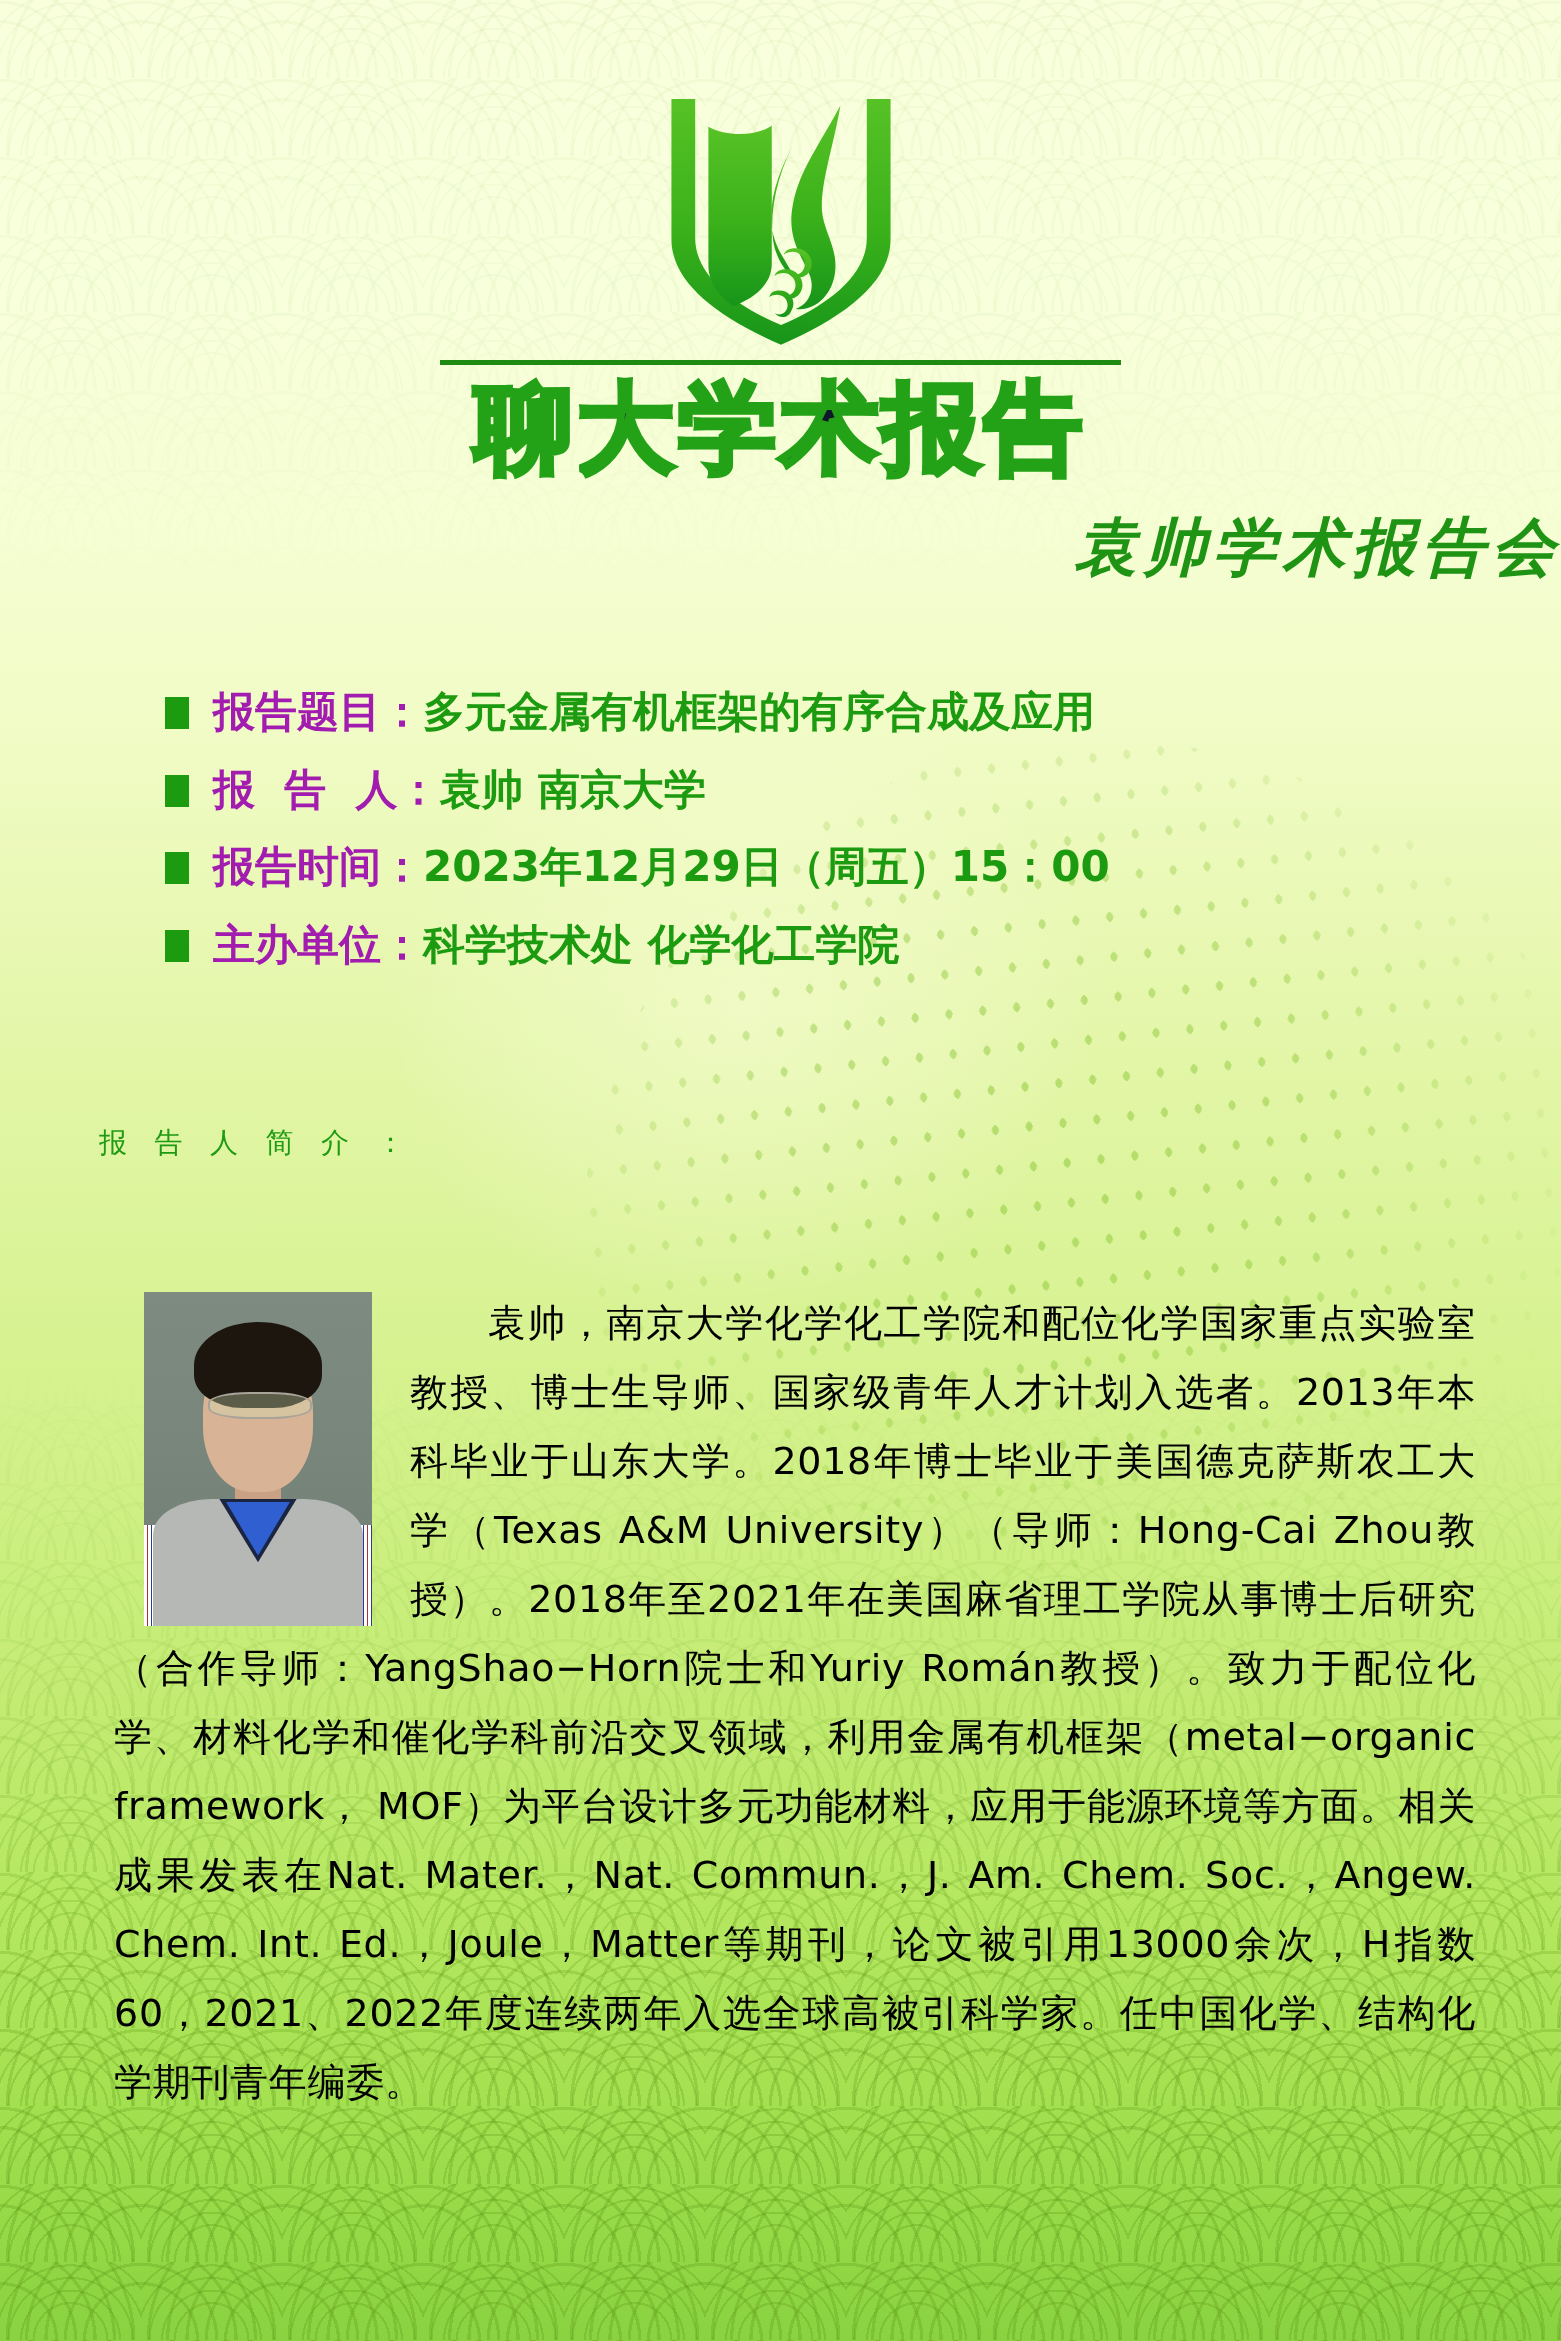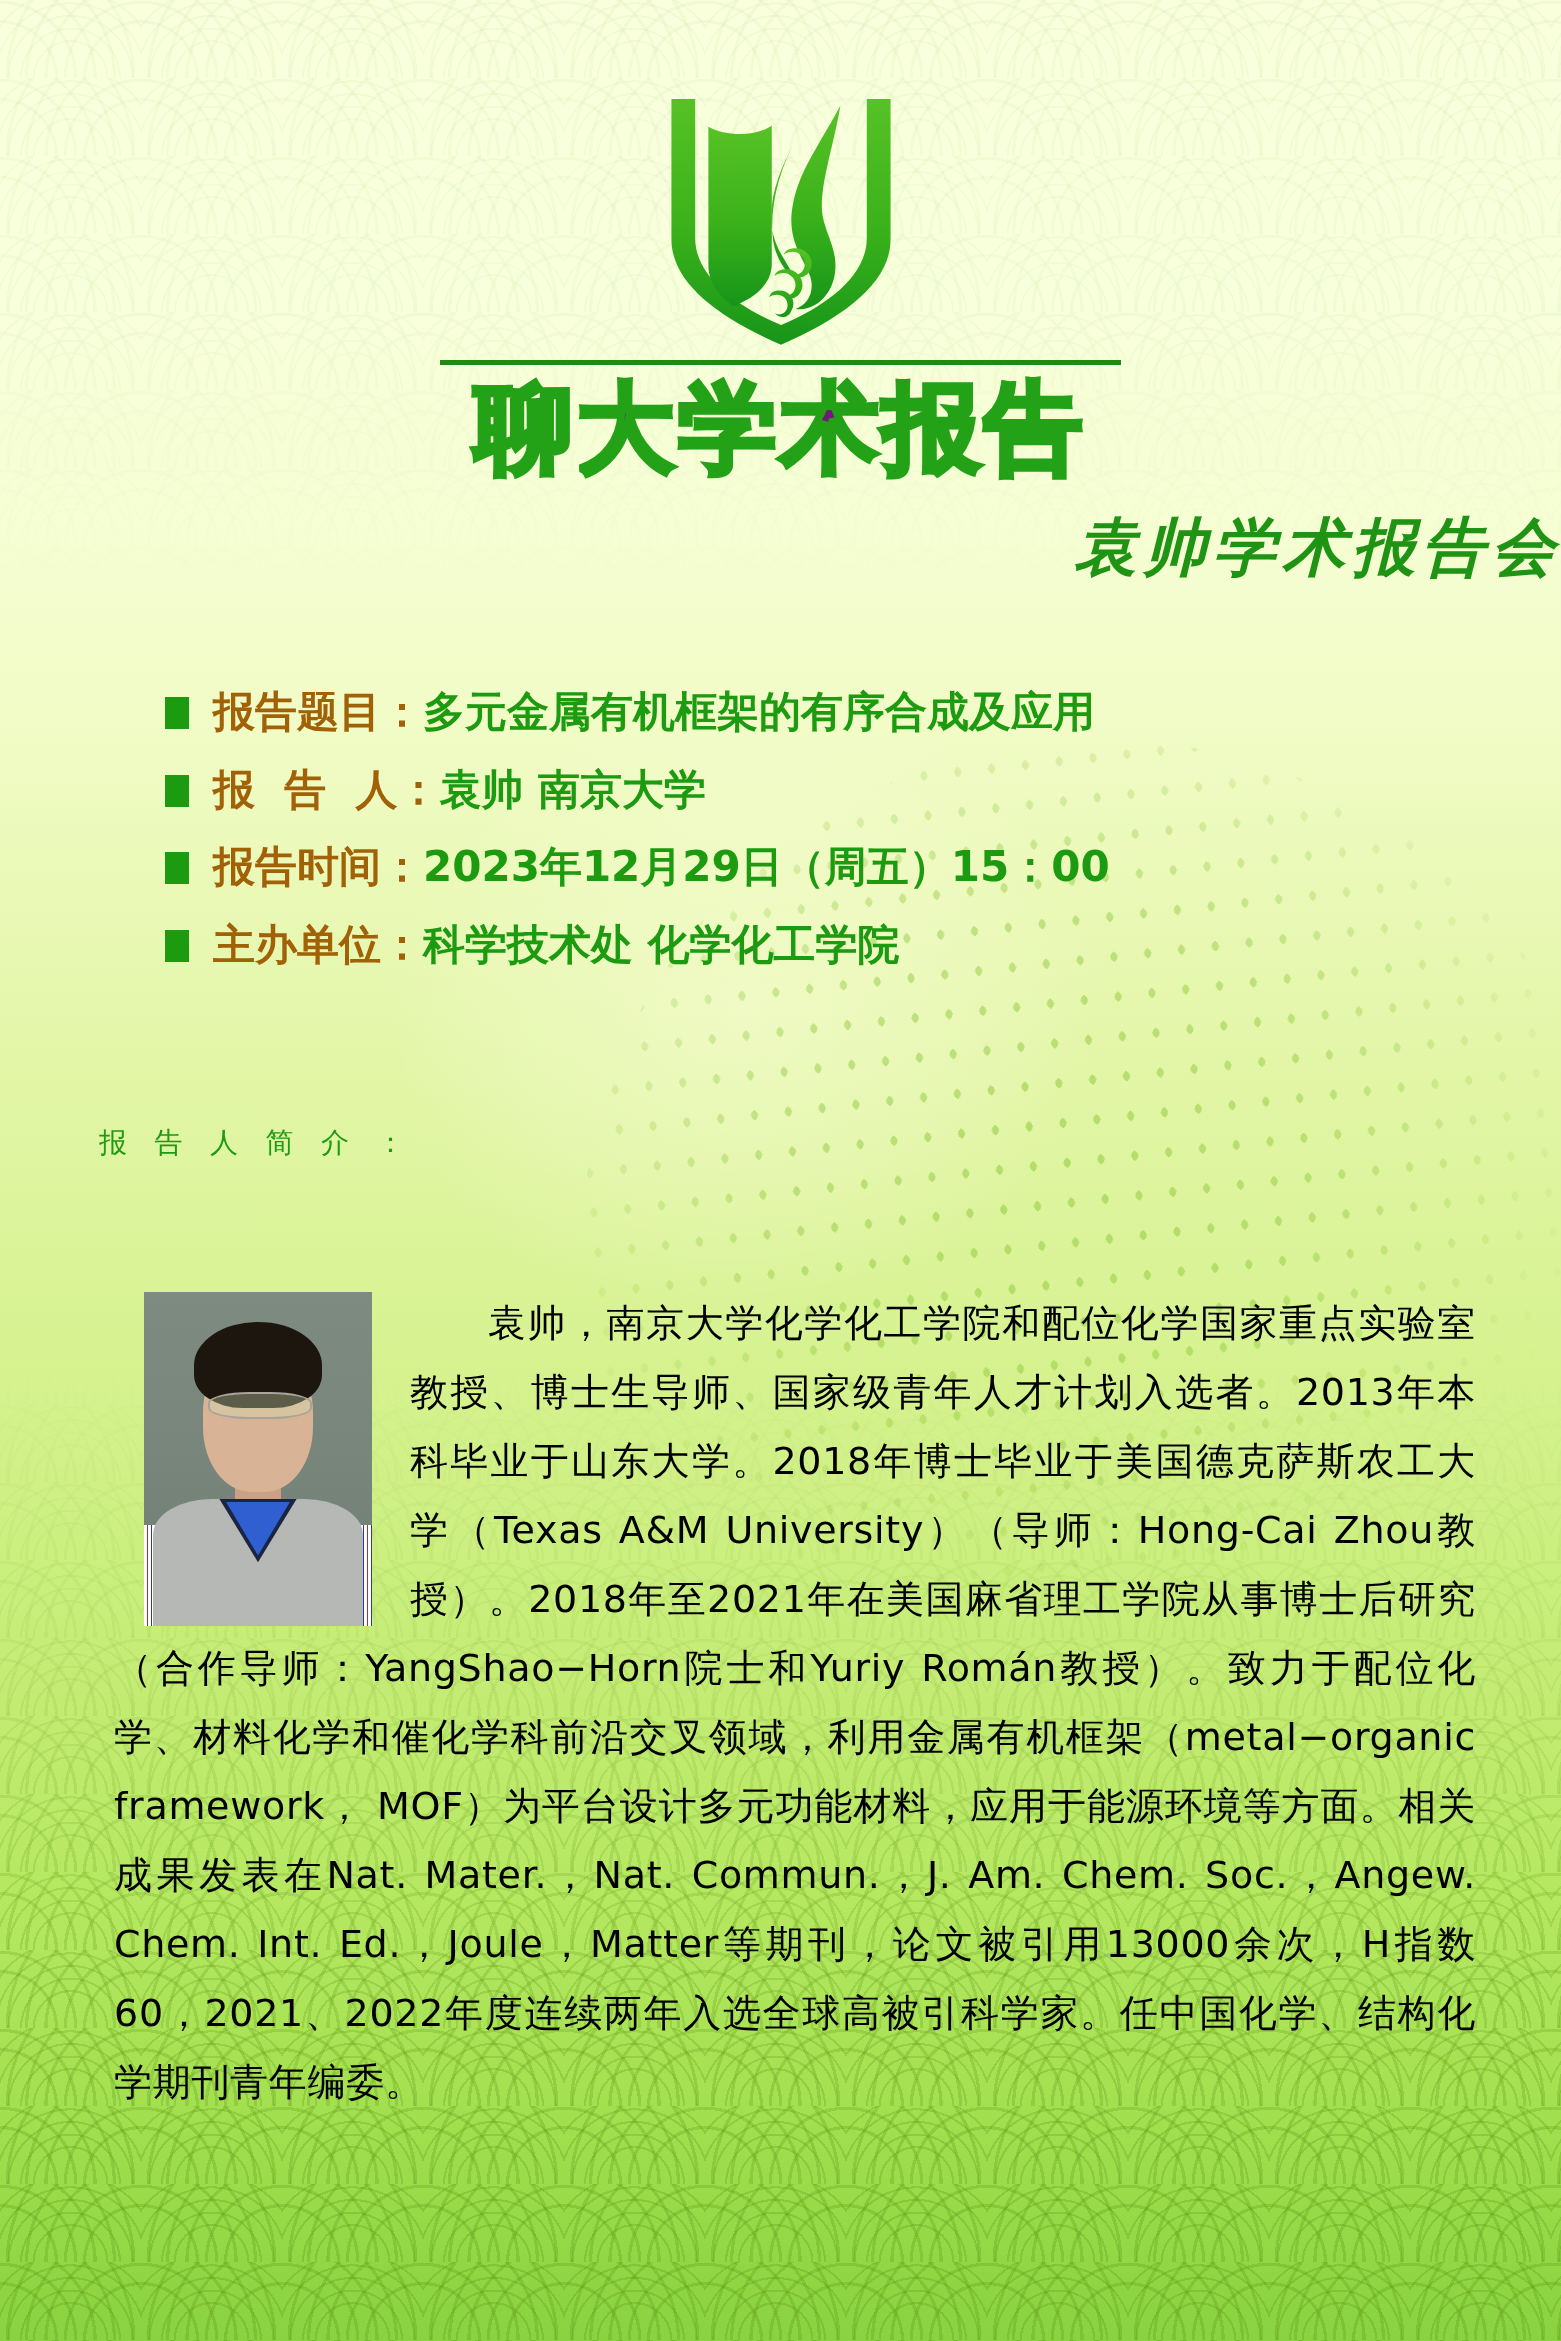--- a/index.html
+++ b/index.html
@@ -64,40 +64,40 @@
   .logo-wrap{position:absolute;left:0;right:0;top:99px;display:flex;justify-content:center;}
   .logo-wrap svg{display:block;}
 
   .rule{
     position:absolute;left:440px;top:360px;width:681px;height:4.6px;
     background:#1f8a12;
   }
 
   .main-title{
     position:absolute;left:0;right:0;top:379px;text-align:center;
-    font-size:98px;line-height:1;font-weight:bold;color:#701a75;
+    font-size:98px;line-height:1;font-weight:bold;color:#0f172a;
     letter-spacing:4px;
     font-family:"DejaVu Sans","Liberation Sans",sans-serif;
     -webkit-text-stroke:4.6px #23a117;
   }
   .sub-title{
     position:absolute;left:0;right:0;top:516px;text-align:right;
     font-size:63px;line-height:1;color:#1f9314;letter-spacing:6.6px;
     font-family:"DejaVu Serif","Liberation Serif",serif;
     font-weight:bold;font-style:italic;
   }
 
   
   .info-list{position:absolute;left:165px;top:684px;width:1256px;}
   .info-row{display:flex;align-items:flex-start;margin-bottom:18.5px;height:59px;}
   .bullet{
     width:24px;height:32px;background:#1c9a10;flex:0 0 auto;margin-top:13.2px;margin-right:24px;
   }
   .info-label{
-    font-size:42px;line-height:56px;color:#a16207;font-weight:bold;white-space:pre;
+    font-size:42px;line-height:56px;color:#a21caf;font-weight:bold;white-space:pre;
     font-family:"DejaVu Sans","Liberation Sans",sans-serif;
   }
   .info-value{
     font-size:42px;line-height:56px;color:#1c9a10;font-weight:bold;
     font-family:"DejaVu Sans","Liberation Sans",sans-serif;
   }
 
   .bio-heading{
     position:absolute;left:99px;top:1124px;
     font-size:28px;color:#1f9a13;font-weight:normal;letter-spacing:9.3px;

